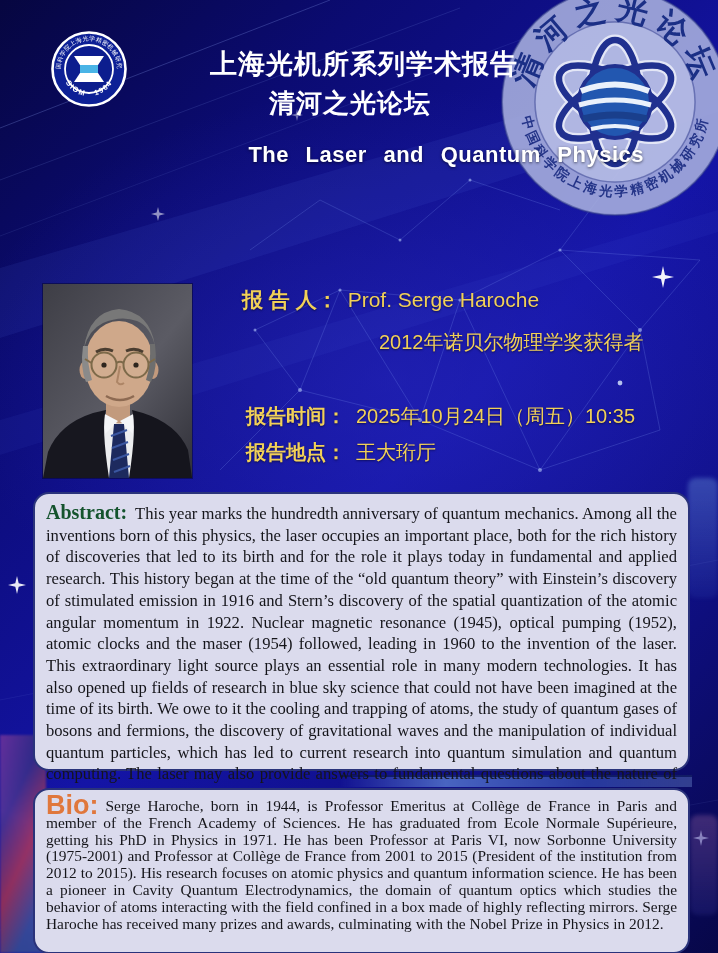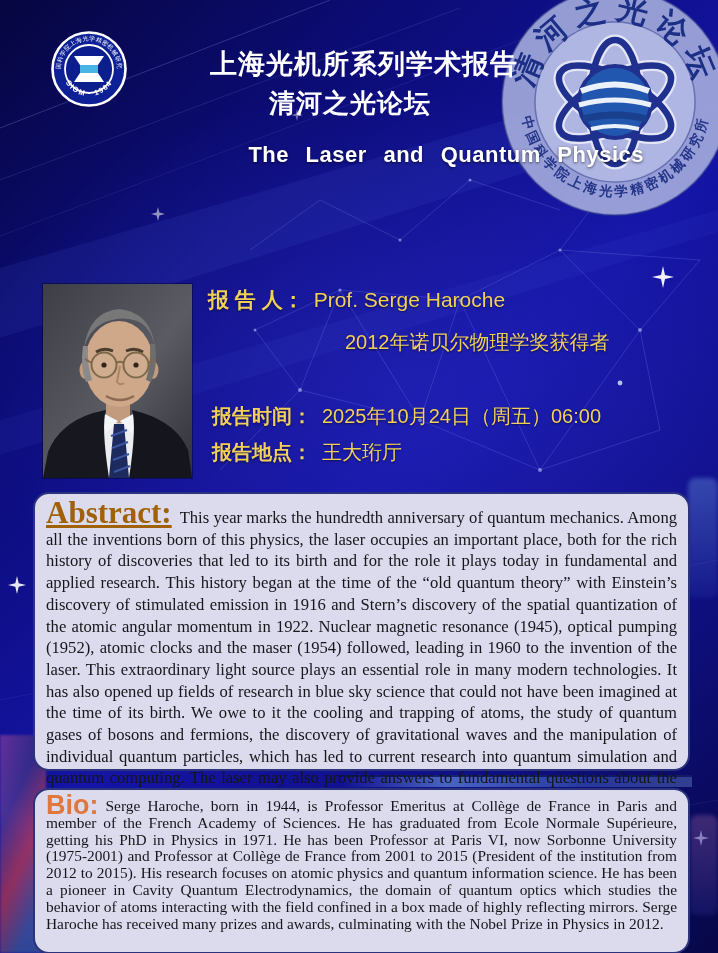--- a/index.html
+++ b/index.html
@@ -29,39 +29,39 @@
   .header-text .l2{font-size:26px;font-weight:700;margin-top:4px;letter-spacing:1px;}
 
   .main-title{position:absolute;left:0;top:142px;width:644px;z-index:4;margin:0;
     text-align:right;color:#ffffff;font-size:22px;font-weight:800;
     letter-spacing:.5px;word-spacing:10px;text-shadow:0 1px 3px rgba(0,0,10,.6);}
 
   .portrait{position:absolute;left:43px;top:284px;width:149px;height:194px;z-index:3;
     box-shadow:0 0 0 1px rgba(0,0,20,.4);}
 
   .sp{position:absolute;z-index:3;color:#f1d058;white-space:nowrap;
-    text-shadow:0 1px 2px rgba(0,0,20,.55);}
+    text-shadow:0 1px 2px rgba(0,0,20,.55);margin-left:34px;}
   .sp .lbl{font-weight:700;}
   .sp .val{font-weight:400;}
   .sp.line1{left:208px;top:286px;font-size:21px;}
   .sp.line1 .val{margin-left:10px;}
   .sp.line2{left:345px;top:329px;font-size:20px;}
   .sp.line3{left:326px;top:369px;font-size:20px;}
   .sp.line4{left:212px;top:403px;font-size:20px;}
   .sp.line4 .val{margin-left:10px;}
   .sp.line5{left:212px;top:439px;font-size:20px;text-align:right;}
   .sp.line5 .val{margin-left:10px;}
 
   .panel{position:absolute;left:33px;width:631px;z-index:5;
     background:#dbdbed;border:2px solid rgba(22,32,110,.9);border-radius:16px;
     color:#15151a;text-align:justify;}
   .panel.abstract{top:492px;height:259px;padding:8px 11px;
     font-family:"Liberation Serif",serif;font-size:16.6px;line-height:21.7px;}
-  .abs-head{color:#a16207;font-weight:700;font-size:31px;font-family:"Liberation Serif",serif;
-    padding-right:8px;text-decoration:underline;}
+  .abs-head{color:#14532d;font-weight:700;font-size:20px;font-family:"Liberation Serif",serif;
+    padding-right:8px;}
   .panel.bio{top:788px;height:148px;padding:7px 11px;
     font-family:"Liberation Serif",serif;font-size:15.4px;line-height:16.8px;}
   .bio-head{color:#e0773c;font-weight:800;font-size:27px;line-height:16px;
     font-family:"Liberation Sans",sans-serif;padding-right:7px;vertical-align:-3px;}
 </style>
 </head>
 <body>
 
 <div id="page">
 
@@ -207,21 +207,21 @@
       <path d="M0,194 L5,168 Q16,140 50,129 L63,126 Q58,142 66,194 Z" fill="#17171f"></path>
       <path d="M149,194 L145,166 Q134,140 100,129 L89,126 Q94,142 86,194 Z" fill="#15151d"></path>
     </svg>
   </div>
 
   <div class="sp line1">
     <span class="lbl">报 告 人：</span><span class="val">Prof. Serge Haroche</span>
   </div>
   <div class="sp line2 val">2012年诺贝尔物理学奖获得者</div>
   <div class="sp line4">
-    <span class="lbl">报告时间：</span><span class="val">2025年10月24日（周五）06:00</span>
+    <span class="lbl">报告时间：</span><span class="val">2025年10月24日（周五）10:35</span>
   </div>
   <div class="sp line5">
     <span class="lbl">报告地点：</span><span class="val">王大珩厅</span>
   </div>
 
   <div class="panel abstract">
     <span class="abs-head">Abstract:</span><span>This year marks the hundredth anniversary of quantum mechanics. Among all the inventions born of this physics, the laser occupies an important place, both for the rich history of discoveries that led to its birth and for the role it plays today in fundamental and applied research. This history began at the time of the “old quantum theory” with Einstein’s discovery of stimulated emission in 1916 and Stern’s discovery of the spatial quantization of the atomic angular momentum in 1922. Nuclear magnetic resonance (1945), optical pumping (1952), atomic clocks and the maser (1954) followed, leading in 1960 to the invention of the laser. This extraordinary light source plays an essential role in many modern technologies. It has also opened up fields of research in blue sky science that could not have been imagined at the time of its birth. We owe to it the cooling and trapping of atoms, the study of quantum gases of bosons and fermions, the discovery of gravitational waves and the manipulation of individual quantum particles, which has led to current research into quantum simulation and quantum computing. The laser may also provide answers to fundamental questions about the nature of hypothetical particles not described by the standard model of particle physics. The rich history of the laser is a vivid illustration of the close link between fundamental research and technology.</span>
   </div>
 
   <div class="panel bio">

